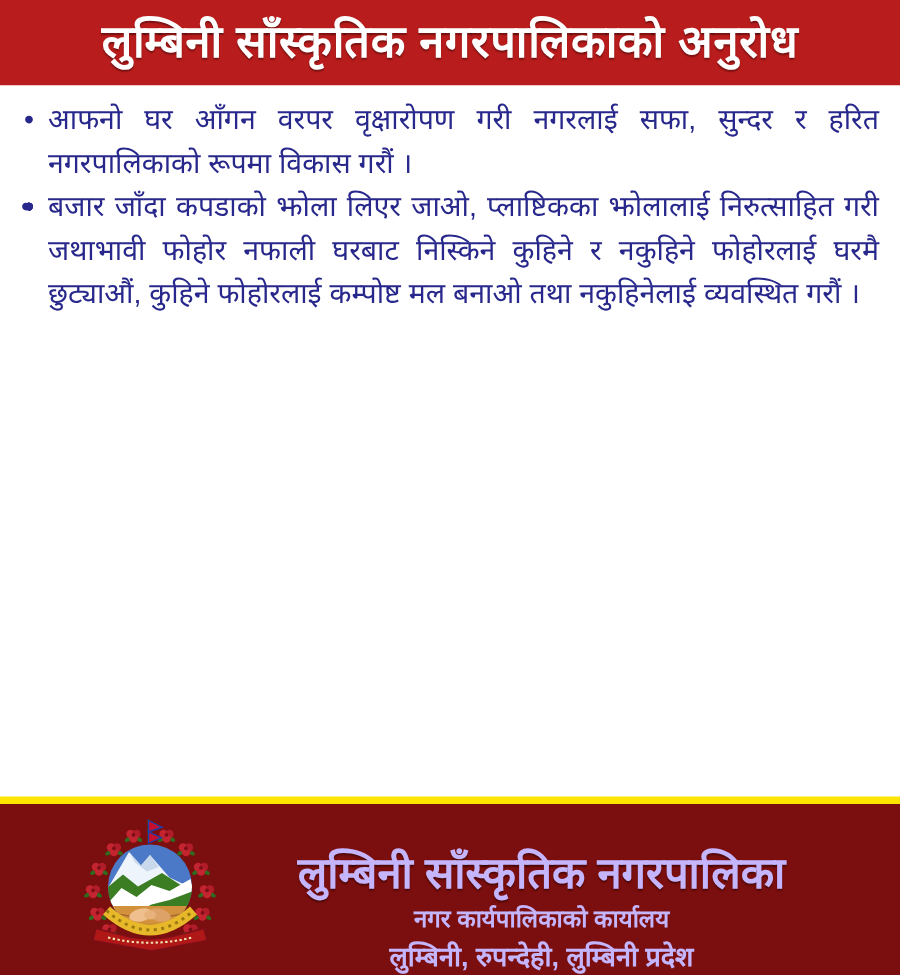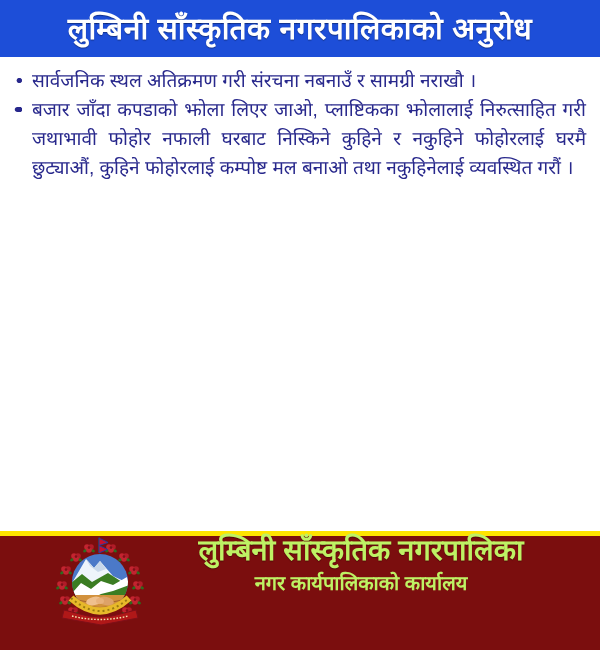--- a/index.html
+++ b/index.html
@@ -3,21 +3,21 @@
 <meta charset="utf-8">
 <style>
   html,body{margin:0;padding:0;background:#ffffff;}
   *{box-sizing:border-box;}
   body{font-family:"Liberation Sans","DejaVu Sans",sans-serif;}
   .poster{
     position:relative;width:600px;height:650px;background:#ffffff;overflow:hidden;
   }
   
   .hdr{
-    width:600px;height:57px;background:#1d4ed8;color:#ffffff;
+    width:600px;height:57px;background:#b91c1c;color:#ffffff;
     display:flex;align-items:center;justify-content:center;
   }
   .hdr .title{
     font-size:30px;font-weight:700;letter-spacing:.5px;line-height:1;
     text-shadow:0 1px 1px rgba(0,0,0,.35);white-space:nowrap;
   }
   
   .bodyarea{
     width:600px;height:474px;background:#ffffff;padding:9px 14px 0 14px;
     color:#28288c;
@@ -29,42 +29,42 @@
   }
   ul.notice li .blt{
     position:absolute;left:2px;top:0;font-size:19px;line-height:29px;color:#28288c;
   }
   ul.notice li.tight{padding-left:13px;}
   ul.notice li.tight .blt{left:0;}
   
   .divider{width:600px;height:5px;background:#ffe400;}
   
   .ftr{
-    width:600px;height:114px;background:#7b0e0e;color:#bef264;
-    display:flex;align-items:flex-start;
+    width:600px;height:114px;background:#7b0e0e;color:#c4b5fd;
+    display:flex;align-items:flex-end;
   }
   .ftr .emblem-wrap{flex:0 0 auto;margin-left:50px;}
   .ftr .ftext{flex:1 1 auto;text-align:center;padding-right:28px;margin-top:-2px;}
   .ftr .org{font-size:29px;font-weight:700;line-height:1.15;text-shadow:0 1px 1px rgba(0,0,0,.35);white-space:nowrap;}
-  .ftr .office{font-size:20px;font-weight:600;line-height:1.3;margin-top:3px;}
+  .ftr .office{font-size:16px;font-weight:600;line-height:1.3;margin-top:3px;}
   .ftr .addr{font-size:18px;font-weight:600;line-height:1.3;margin-top:2px;}
 </style>
 </head>
 <body>
 
 <div class="poster">
 
   <div class="hdr">
     <div class="title">लुम्बिनी साँस्कृतिक नगरपालिकाको अनुरोध</div>
   </div>
 
   <div class="bodyarea">
     <ul class="notice">
+      <li><span class="blt">•</span><span>आफनो घर आँगन वरपर वृक्षारोपण गरी नगरलाई सफा, सुन्दर र हरित नगरपालिकाको रूपमा विकास गरौं ।</span></li>
       <li><span class="blt">•</span></li>
-      <li><span class="blt">•</span><span>सार्वजनिक स्थल अतिक्रमण गरी संरचना नबनाउँ र सामग्री नराखौ ।</span></li>
       <li><span class="blt">•</span></li>
       <li><span class="blt">•</span></li>
       <li><span class="blt">•</span></li>
       <li><span class="blt">•</span></li>
       <li class="tight"><span class="blt">•</span></li>
       <li><span class="blt">•</span></li>
       <li><span class="blt">•</span><span>बजार जाँदा कपडाको झोला लिएर जाओ, प्लाष्टिकका झोलालाई निरुत्साहित गरी जथाभावी फोहोर नफाली घरबाट निस्किने कुहिने र नकुहिने फोहोरलाई घरमै छुट्याऔं, कुहिने फोहोरलाई कम्पोष्ट मल बनाओ तथा नकुहिनेलाई व्यवस्थित गरौं ।</span></li>
     </ul>
   </div>
 
@@ -120,16 +120,17 @@
         <path d="M14,74 L38,80 L50,81 L62,80 L86,74 L88,82 L51,89 L12,82 Z" fill="#b01818" stroke="#7e0f18" stroke-width="1"></path>
         <path d="M22,80 Q50,87 78,80" stroke="#f4e3b0" stroke-width="1.4" fill="none" stroke-dasharray="1.6,1.6"></path>
 
         <line x1="49" y1="1" x2="49" y2="17" stroke="#5a3a1a" stroke-width="1.4"></line>
         <path d="M49,2 L58,6.5 L49,9.5 L57.5,13.5 L49,17 Z" fill="#c8102e" stroke="#1b3faa" stroke-width="0.9"></path>
       </svg>
     </div>
     <div class="ftext">
       <div class="org">लुम्बिनी साँस्कृतिक नगरपालिका</div>
       <div class="office">नगर कार्यपालिकाको कार्यालय</div>
+      <div class="addr">लुम्बिनी, रुपन्देही, लुम्बिनी प्रदेश</div>
     </div>
   </div>
 
 </div>
 
 </body></html>

